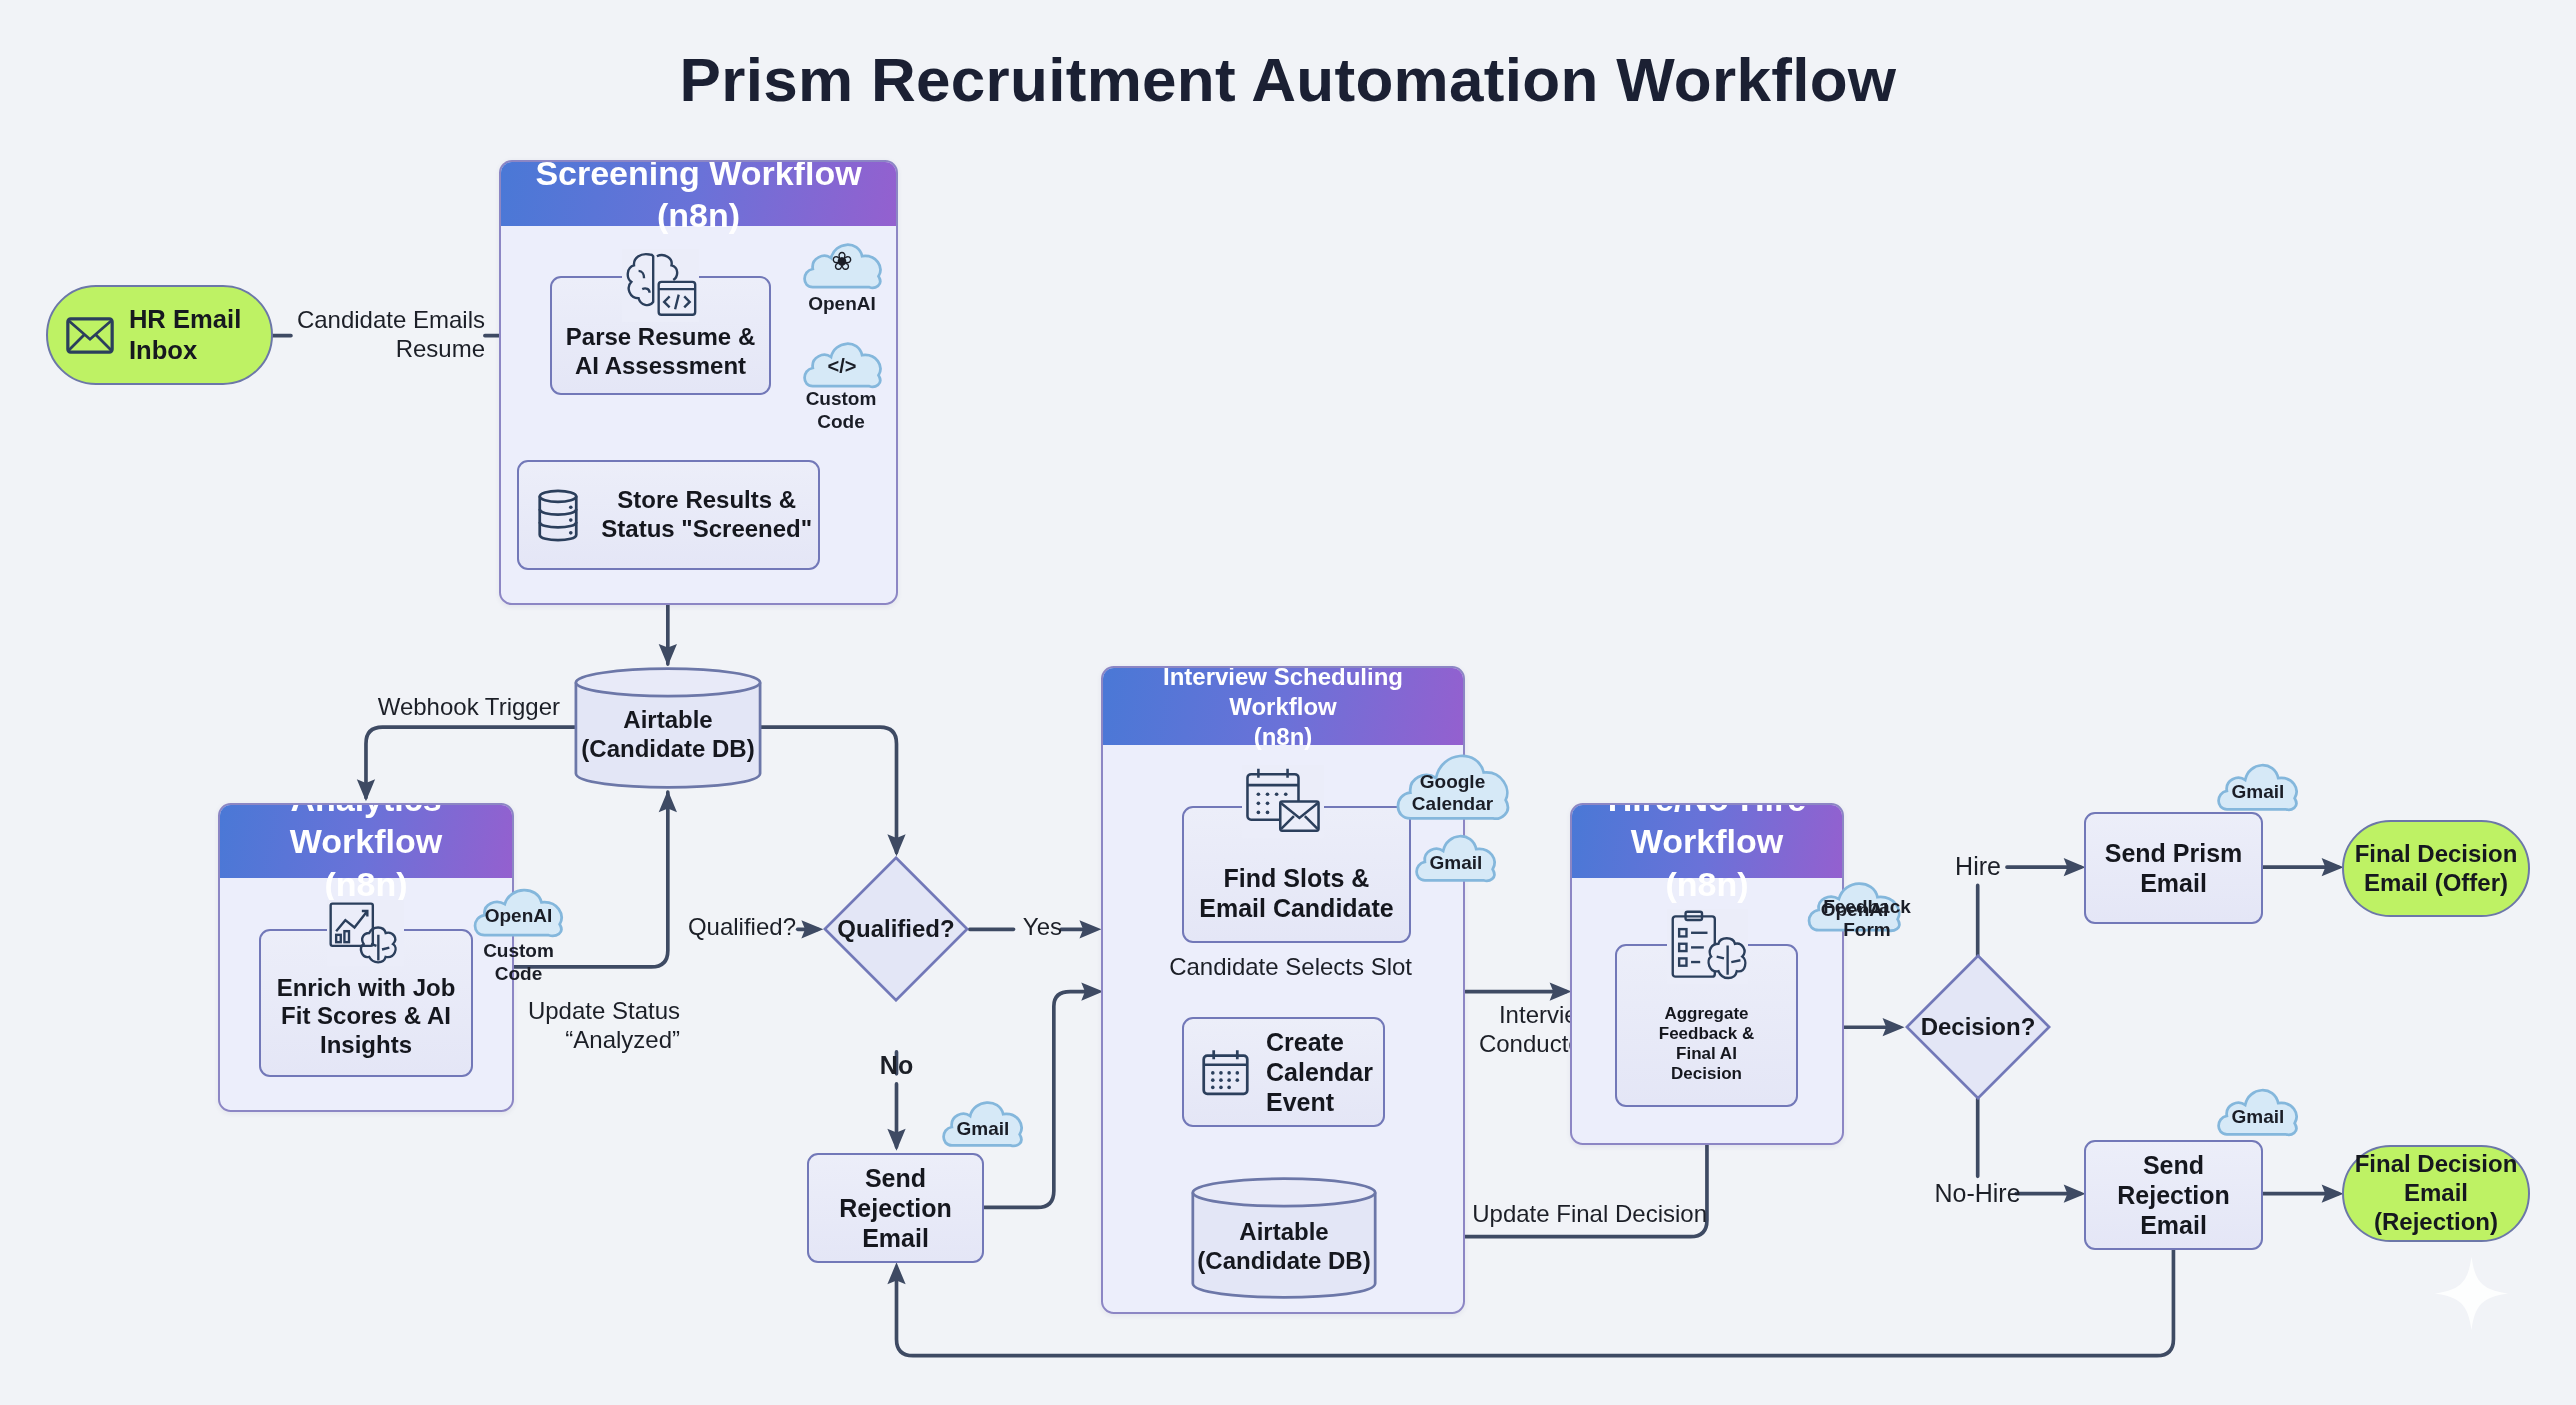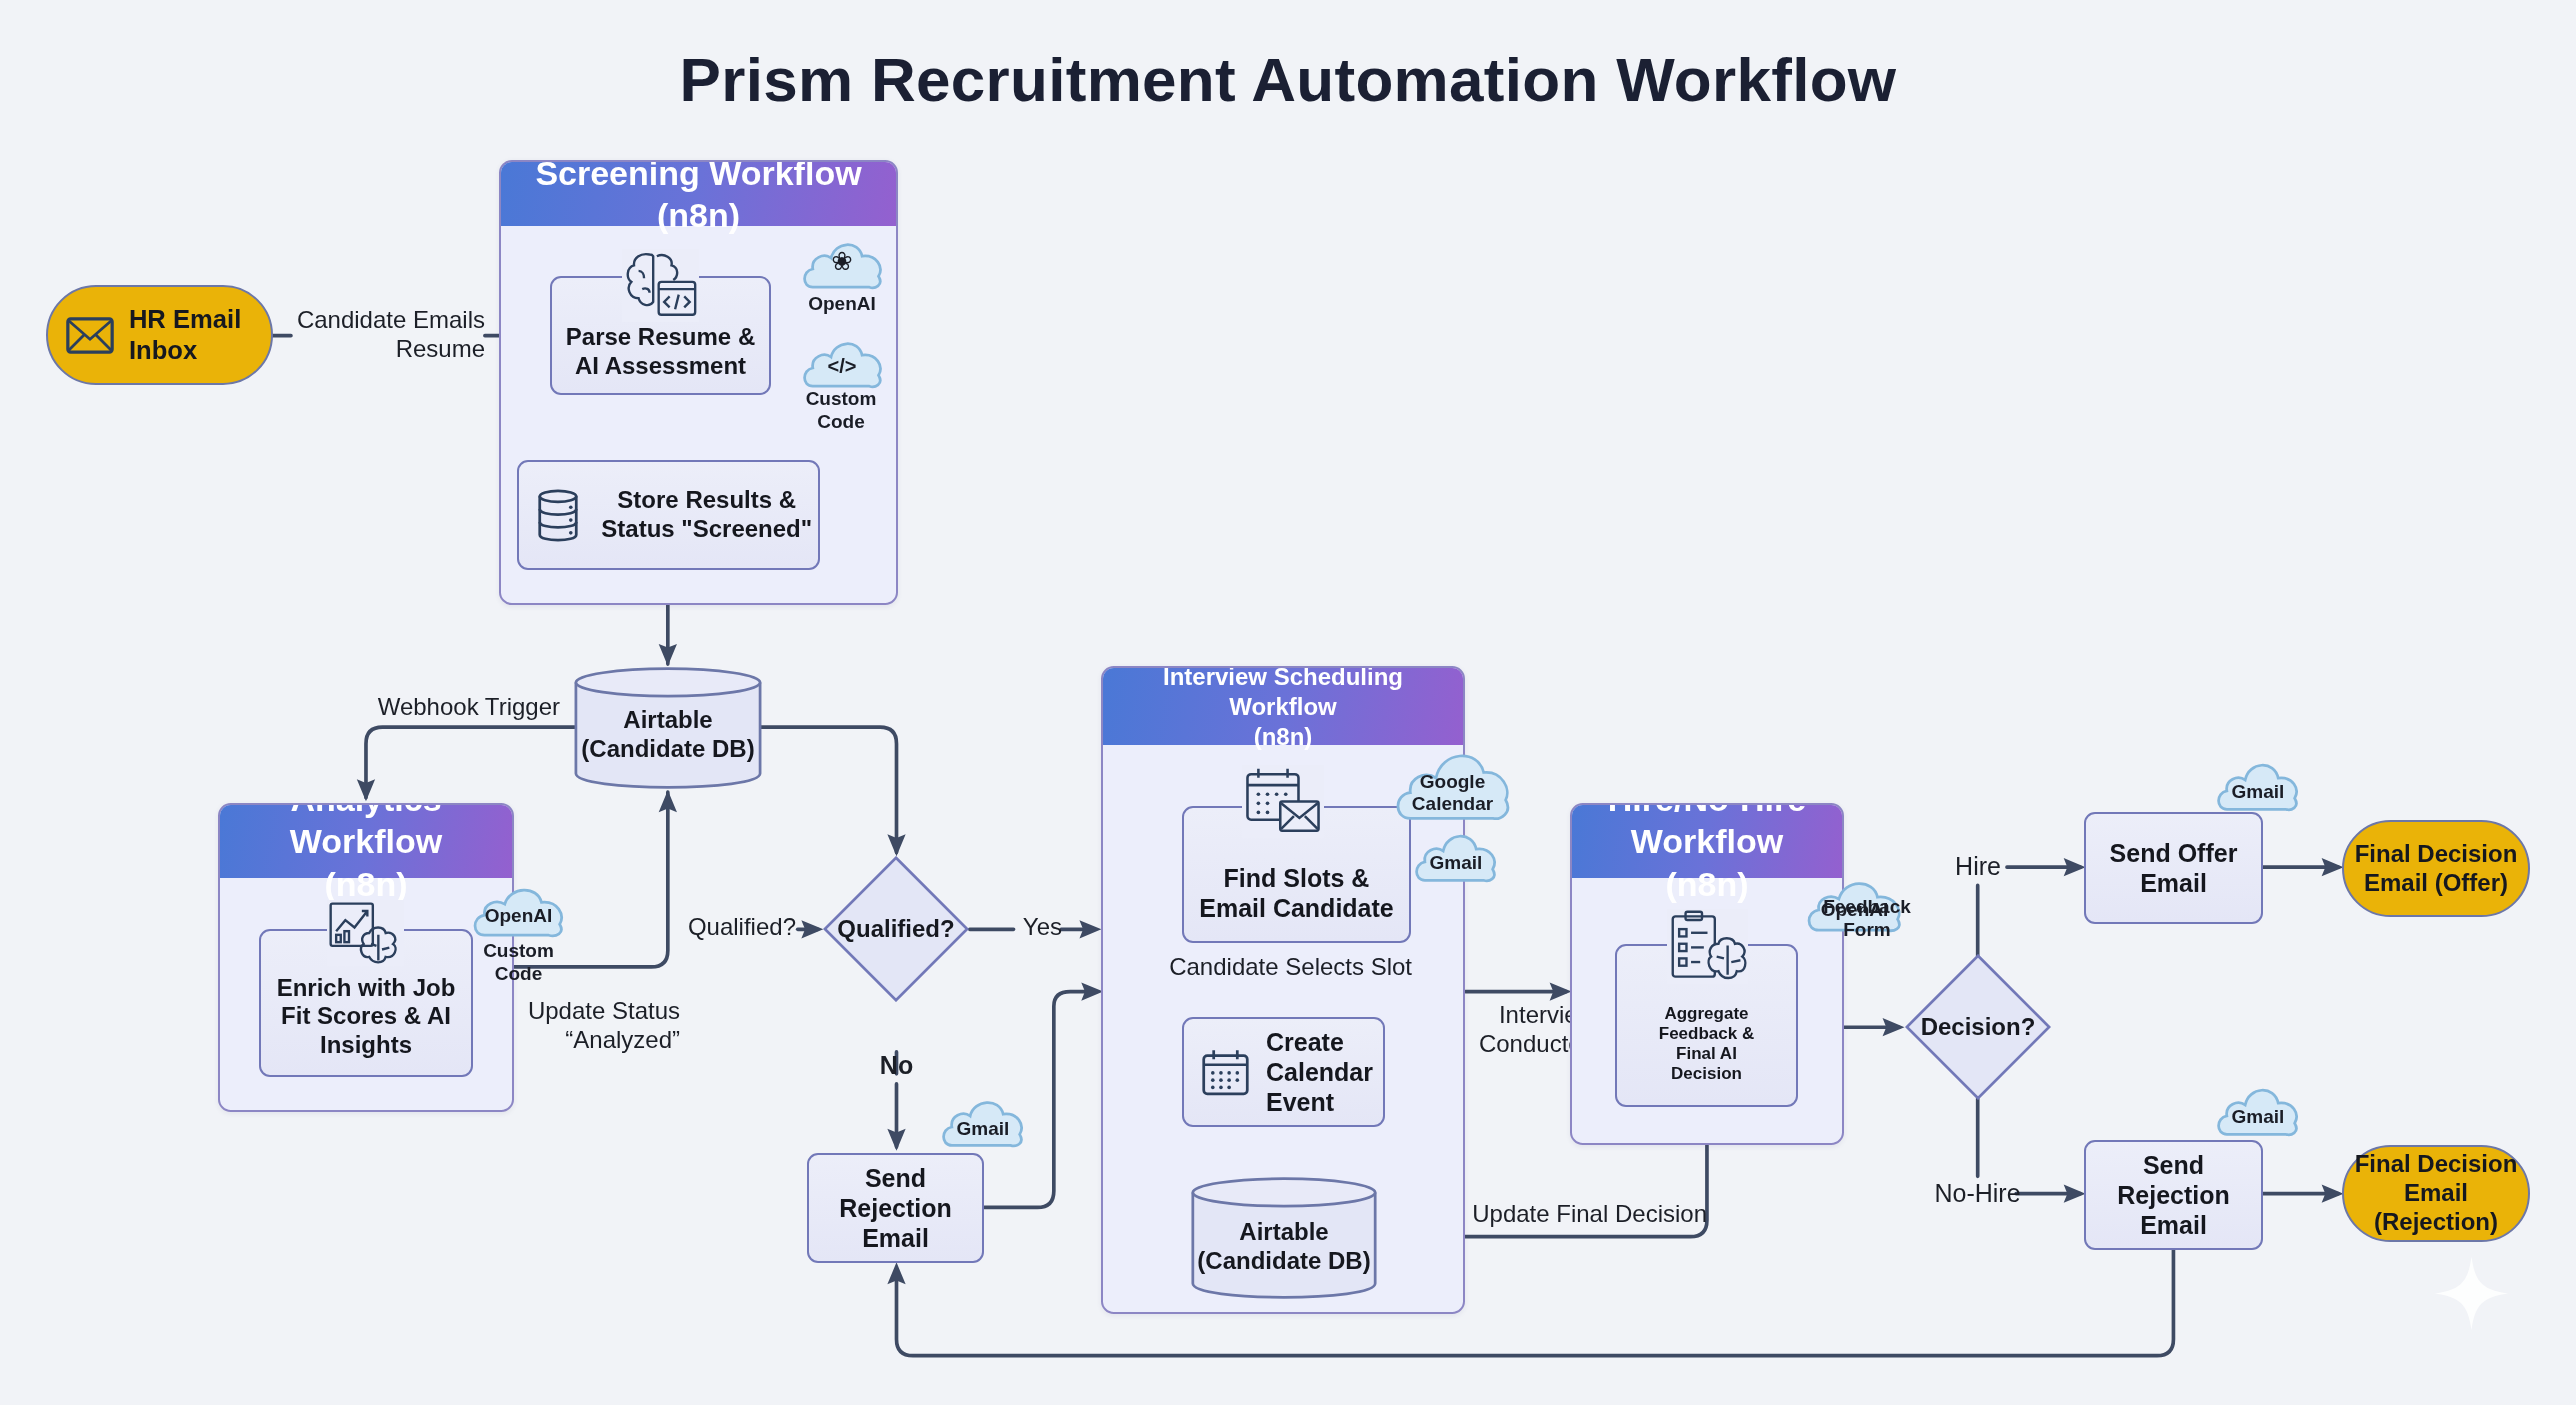--- a/index.html
+++ b/index.html
@@ -3,21 +3,21 @@
 <meta charset="utf-8">
 <style>
   html,body{margin:0;padding:0;}
   body{width:2576px;height:1405px;background:#f1f3f7;position:relative;overflow:hidden;font-family:"Liberation Sans","DejaVu Sans",sans-serif;color:#16181f;}
   .abs{position:absolute;box-sizing:border-box;}
   #title{left:0;width:2576px;top:44px;text-align:center;font-size:62px;font-weight:700;color:#1b2033;letter-spacing:0.3px;}
   svg#wires{position:absolute;left:0;top:0;width:2576px;height:1405px;}
   .group{border:2.7px solid #8c86c4;border-radius:12.8px;background:#eceefb;overflow:hidden;box-shadow:0 1.8px 5.5px rgba(60,60,120,.08);}
   .group .hdr{background:linear-gradient(100deg,#4a78d6 0%,#6a72d8 50%,#9460cf 100%);color:#fff;text-align:center;font-weight:700;font-size:34px;display:flex;align-items:center;justify-content:center;line-height:1.25;padding:0 5.5px;}
   .node{border:2.7px solid #7278b8;border-radius:11px;background:linear-gradient(180deg,#eceef9,#e4e6f6);display:flex;align-items:center;justify-content:center;text-align:center;font-weight:700;font-size:25.6px;line-height:1.2;color:#15171e;}
-  .pill{border:2.7px solid #6c77a8;border-radius:914px;background:#eab308;display:flex;align-items:center;justify-content:center;text-align:center;font-weight:700;font-size:25.6px;line-height:1.2;}
+  .pill{border:2.7px solid #6c77a8;border-radius:914px;background:#bef264;display:flex;align-items:center;justify-content:center;text-align:center;font-weight:700;font-size:25.6px;line-height:1.2;}
   .lbl{font-size:24px;color:#1c1f27;text-align:right;line-height:1.2;white-space:nowrap;}
   .lblb{font-size:25px;font-weight:700;color:#1c1f27;text-align:center;line-height:1.2;white-space:nowrap;}
   .cloudlbl{font-size:19px;font-weight:700;color:#1a1d26;text-align:center;line-height:1.2;white-space:nowrap;}
   .cloud{display:flex;align-items:center;justify-content:center;}
   .cloud svg{position:absolute;left:0;top:0;}
   .cloud span{position:relative;font-size:19px;font-weight:700;color:#1a1d26;text-align:center;line-height:1.15;}
   .icon svg{display:block;}
 </style>
 </head>
 <body>
@@ -359,21 +359,21 @@
 <div class="abs lblb" style="left:1947px;top:851px;width:62px;font-weight:400;">Hire</div>
 <div class="abs lblb" style="left:1930px;top:1178px;width:95px;font-weight:400;">No-Hire</div>
 
 <div class="abs cloud" style="left:2214px;top:756px;width:88px;height:57px;">
   <svg width="88" height="57" viewBox="0 0 96 62">
       <path d="M14,58 C2,58 2,40 14,38 C12,26 26,20 34,26 C38,6 66,4 70,24 C86,22 94,36 88,46 C94,56 84,60 78,58 Z" fill="#d6e9f7" stroke="#84b7dc" stroke-width="3"></path>
     </svg>
   <span style="top:7.3px;">Gmail</span>
 </div>
 <div class="abs node" style="left:2084px;top:812px;width:179px;height:112px;">
-  <span style="white-space:pre-line;font-size:25px;">Send Offer
+  <span style="white-space:pre-line;font-size:25px;">Send Prism
 Email</span>
 </div>
 <div class="abs pill" style="left:2342px;top:820px;width:188px;height:97px;">
   <span style="white-space:pre-line;font-size:24px;">Final Decision
 Email (Offer)</span>
 </div>
 
 <div class="abs cloud" style="left:2214px;top:1081px;width:88px;height:57px;">
   <svg width="88" height="57" viewBox="0 0 96 62">
       <path d="M14,58 C2,58 2,40 14,38 C12,26 26,20 34,26 C38,6 66,4 70,24 C86,22 94,36 88,46 C94,56 84,60 78,58 Z" fill="#d6e9f7" stroke="#84b7dc" stroke-width="3"></path>

